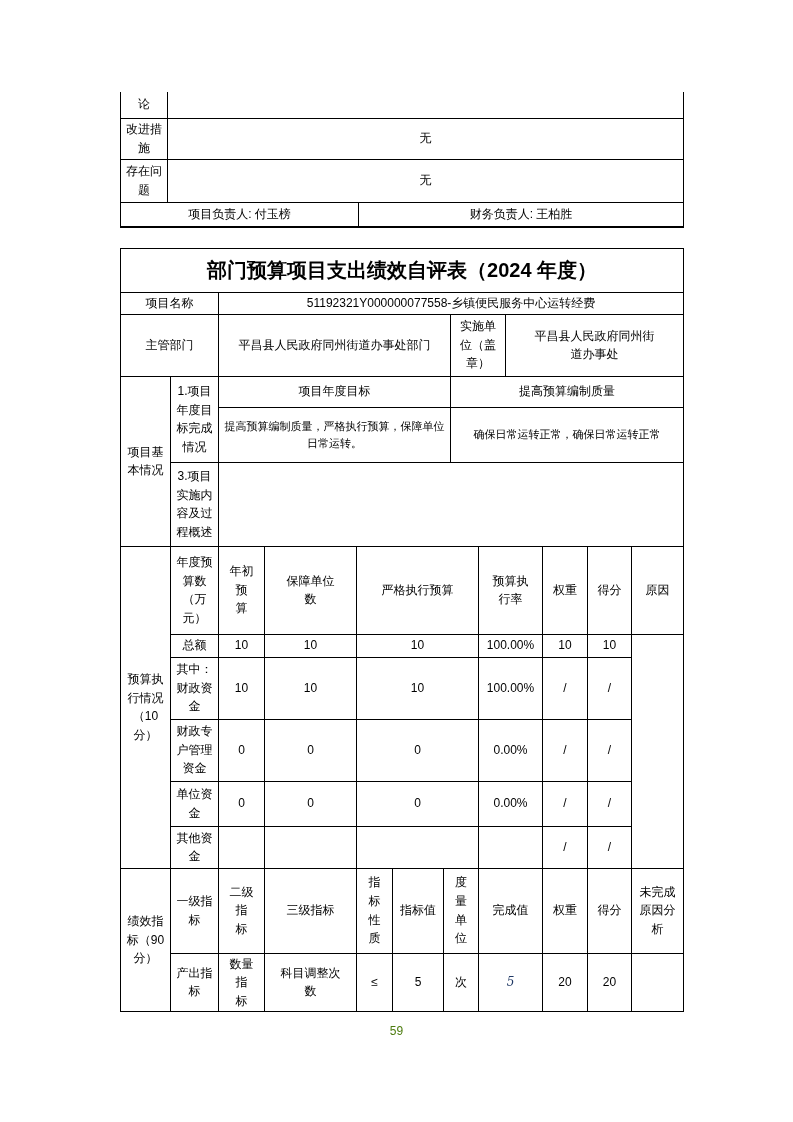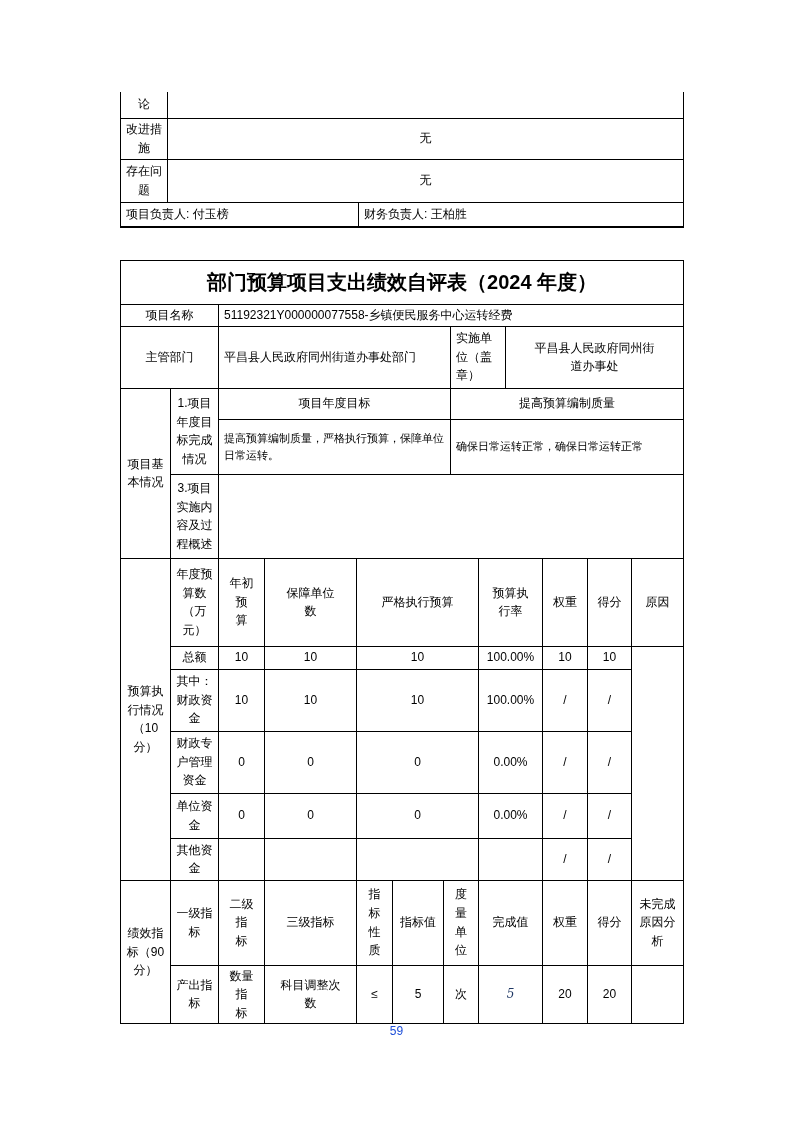--- a/index.html
+++ b/index.html
@@ -20,26 +20,26 @@
     line-height:1.55;
     text-align:center;
     vertical-align:middle;
     white-space:pre-line;
     overflow:hidden;
     word-break:break-all;
   }
   .t1 { top:92px; width:563px; }
   .t1 tr:first-child td { border-top:none; }
   .t1 tr:last-child td { border-bottom-width:2px; }
-  .t2 { top:260px; width:563px;border-radius:6px; }
+  .t2 { top:248px; width:563px;border-radius:6px; }
   .title-cell { font-size:20px; font-weight:bold; }
-  .left { text-align:left; }
+  .left { text-align:center; }
   .small { font-size:11px; }
   .actual-val { font-style:italic; font-family:"DejaVu Serif","Liberation Serif",serif; color:#1f3864; }
-  .pagenum { position:absolute; top:1024px; left:0; right:0; text-align:center; font-size:12px; color:#1d4ed8; }
+  .pagenum { position:absolute; top:1024px; left:0; right:0; text-align:center; font-size:12px; color:#4d7c0f; }
 </style>
 </head>
 <body>
 
 <div class="page">
 
   <table class="t1">
     <colgroup>
         <col style="width:47px">
         <col style="width:191px">

